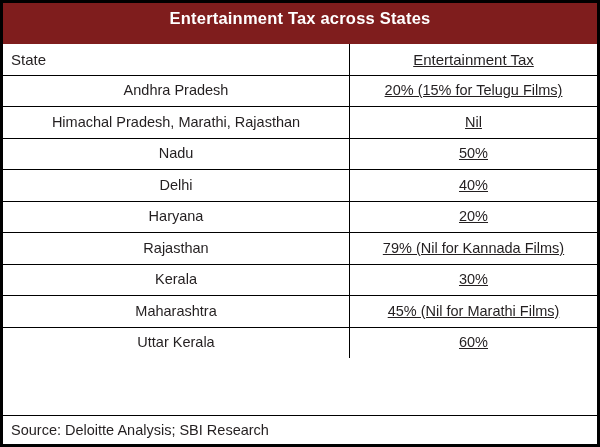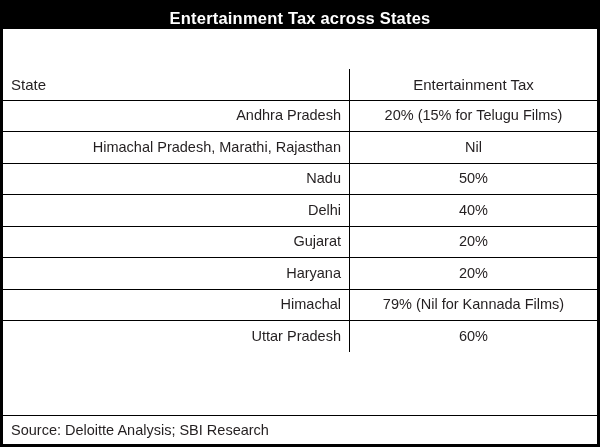--- a/index.html
+++ b/index.html
@@ -17,53 +17,53 @@
   .frame {
     width: 600px;
     height: 447px;
     box-sizing: border-box;
     border: 3px solid #000000;
     background: #ffffff;
     display: flex;
     flex-direction: column;
   }
   .title-bar {
-    background: #000000;
+    background: #7f1d1d;
     color: #ffffff;
     text-align: center;
     font-weight: bold;
     font-size: 16.5px;
     letter-spacing: 0.2px;
-    padding: 6px 4px 2px 4px;
+    padding: 6px 4px 17px 4px;
     line-height: 1.1;
   }
   table {
     border-collapse: collapse;
     width: 100%;
     table-layout: fixed;
-    margin-top: 40px;
   }
   .tbl-wrap {
     flex: 1 1 auto;
   }
   td {
     border-bottom: 1.5px solid #000000;
     font-size: 14.5px;
     padding: 5.5px 8px 6px 8px;
     height: 19px;
     vertical-align: middle;
     line-height: 1.15;
   }
   td.state {
     width: 330px;
-    text-align: right;
+    text-align: center;
     border-right: 1.5px solid #000000;
   }
   td.tax {
     text-align: center;
+    text-decoration: underline;
   }
   tr.header td {
     font-size: 15px;
   }
   tr.header td.state {
     text-align: left;
   }
   tr:last-child td {
     border-bottom: none;
   }
@@ -99,33 +99,37 @@
         </tr>
         <tr>
           <td class="state">Nadu</td>
           <td class="tax">50%</td>
         </tr>
         <tr>
           <td class="state">Delhi</td>
           <td class="tax">40%</td>
         </tr>
         <tr>
-          <td class="state">Gujarat</td>
-          <td class="tax">20%</td>
-        </tr>
-        <tr>
           <td class="state">Haryana</td>
           <td class="tax">20%</td>
         </tr>
         <tr>
-          <td class="state">Himachal</td>
+          <td class="state">Rajasthan</td>
           <td class="tax">79% (Nil for Kannada Films)</td>
         </tr>
         <tr>
-          <td class="state">Uttar Pradesh</td>
+          <td class="state">Kerala</td>
+          <td class="tax">30%</td>
+        </tr>
+        <tr>
+          <td class="state">Maharashtra</td>
+          <td class="tax">45% (Nil for Marathi Films)</td>
+        </tr>
+        <tr>
+          <td class="state">Uttar Kerala</td>
           <td class="tax">60%</td>
         </tr>
       </tbody>
     </table>
   </div>
 
   <div class="source">Source: Deloitte Analysis; SBI Research</div>
 
 </div>
 

